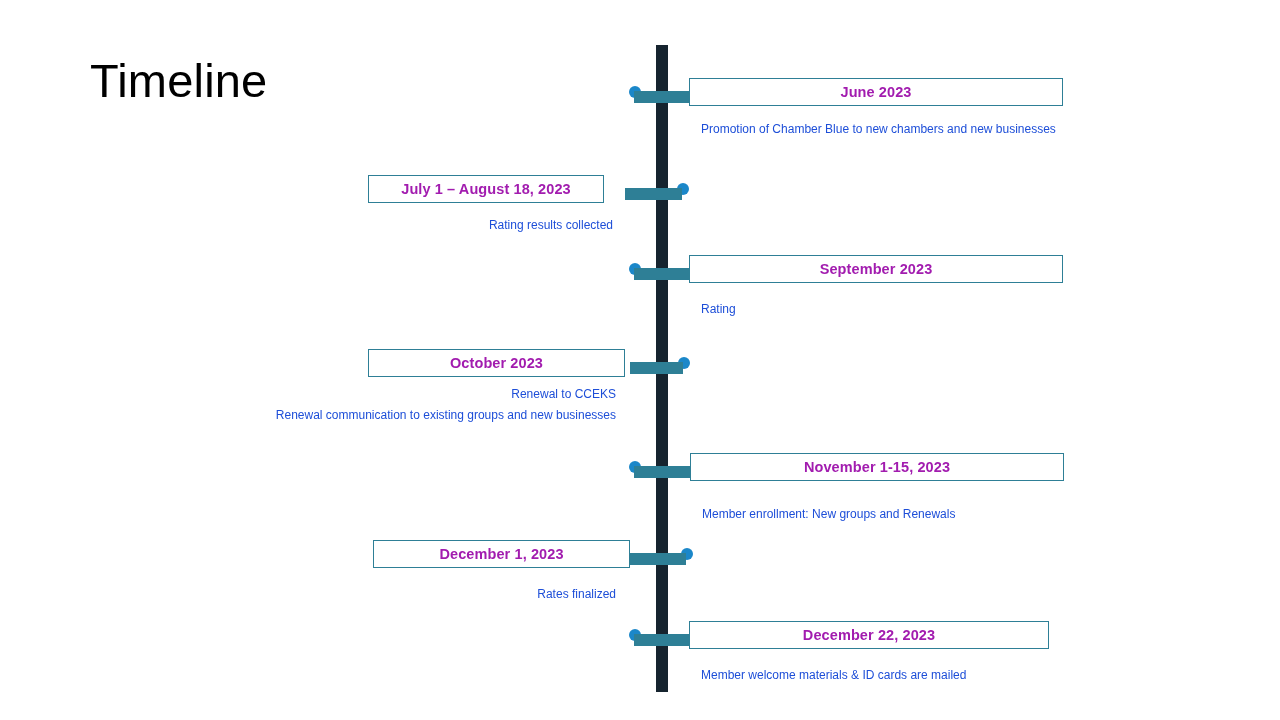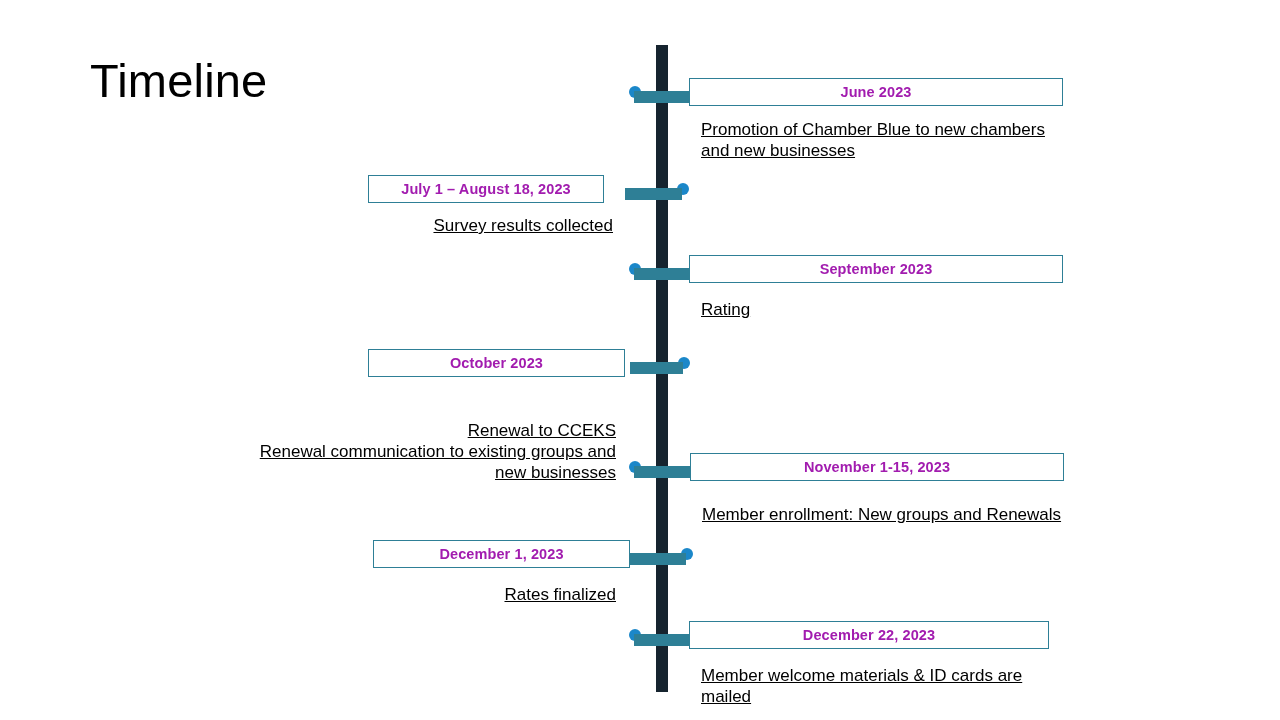--- a/index.html
+++ b/index.html
@@ -60,25 +60,24 @@
   }
   .date-label {
     font-size: 14.5px;
     font-weight: 700;
     color: #a21caf;
     white-space: nowrap;
     letter-spacing: 0.1px;
   }
   .desc {
     position: absolute;
-    font-size: 17px;
+    font-size: 12px;
     font-weight: 400;
-    color: #000000;
+    color: #1d4ed8;
     line-height: 21px;
-    text-decoration: underline;
   }
   .desc.right-side { text-align: left; }
   .desc.left-side  { text-align: right; }
 </style>
 </head>
 <body>
 
 <div id="slide">
 
   <div id="page-title">Timeline</div>
@@ -93,39 +92,39 @@
     </div>
     <div class="desc right-side" style="left:683px; top:101px; width:372px;">Promotion of Chamber Blue to new chambers and new businesses</div>
   </div>
 
   <div>
     <div class="milestone-dot" style="left:665px; top:171px;"></div>
     <div class="connector" style="left:613px; top:176px; width:57px;"></div>
     <div class="date-box" style="left:356px; top:163px; width:236px;">
       <span class="date-label">July 1 – August 18, 2023</span>
     </div>
-    <div class="desc left-side" style="left:236px; top:197px; width:371px;">Survey results collected</div>
+    <div class="desc left-side" style="left:236px; top:197px; width:371px;">Rating results collected</div>
   </div>
 
   <div>
     <div class="milestone-dot" style="left:617px; top:251px;"></div>
     <div class="connector" style="left:622px; top:256px; width:55px;"></div>
     <div class="date-box" style="left:677px; top:243px; width:374px;">
       <span class="date-label">September 2023</span>
     </div>
     <div class="desc right-side" style="left:683px; top:281px; width:372px;">Rating</div>
   </div>
 
   <div>
     <div class="milestone-dot" style="left:666px; top:345px;"></div>
     <div class="connector" style="left:618px; top:350px; width:53px;"></div>
     <div class="date-box" style="left:356px; top:337px; width:257px;">
       <span class="date-label">October 2023</span>
     </div>
-    <div class="desc left-side" style="left:236px; top:402px; width:374px; white-space:pre-line;">Renewal to CCEKS
+    <div class="desc left-side" style="left:236px; top:366px; width:374px; white-space:pre-line;">Renewal to CCEKS
 Renewal communication to existing groups and new businesses</div>
   </div>
 
   <div>
     <div class="milestone-dot" style="left:617px; top:449px;"></div>
     <div class="connector" style="left:622px; top:454px; width:56px;"></div>
     <div class="date-box" style="left:678px; top:441px; width:374px;">
       <span class="date-label">November 1-15, 2023</span>
     </div>
     <div class="desc right-side" style="left:684px; top:486px; width:372px;">Member enrollment: New groups and Renewals</div>

